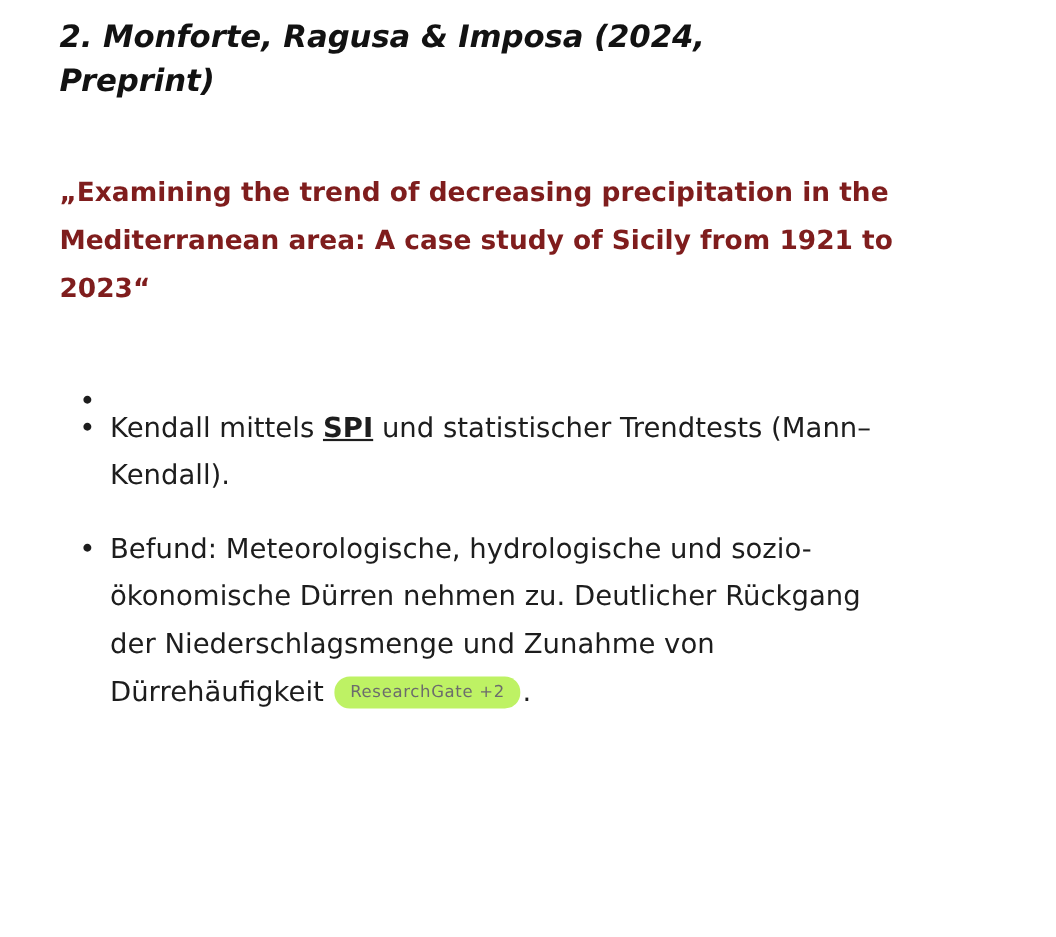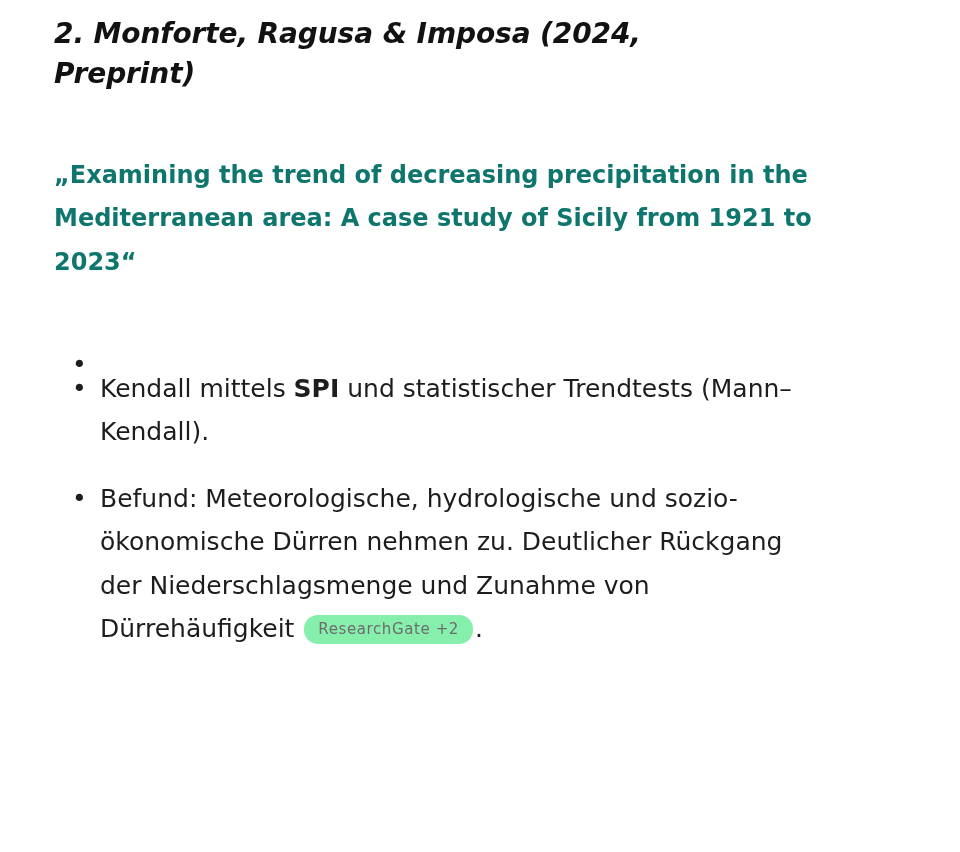--- a/index.html
+++ b/index.html
@@ -31,21 +31,21 @@
     padding-top: 8px;
     color: #121212;
     max-width: 700px;
   }
   .paper-title {
     font-size: 24px;
     font-weight: 700;
     line-height: 1.82;
     margin: 0;
     padding-top: 60px;
-    color: #0f766e;
+    color: #7f1d1d;
     max-width: 840px;
   }
   .bullets {
     list-style: none;
     margin: 0;
     padding: 58px 0 0 0;
   }
   .bullet {
     position: relative;
     padding-left: 46px;
@@ -62,24 +62,25 @@
   .bullet .dot {
     position: absolute;
     left: 18px;
     top: 0;
     font-size: 25px;
     line-height: 1.73;
     color: #1d1d1d;
   }
   .bullet b {
     font-weight: 700;
+    text-decoration: underline;
   }
   .cite-chip {
     display: inline-block;
-    background: #86efac;
+    background: #bef264;
     color: #6c6c6c;
     border-radius: 14px;
     font-size: 15px;
     letter-spacing: 0.6px;
     padding: 5px 14px 6px 14px;
     vertical-align: 3px;
     margin: 0 2px;
     line-height: 1.2;
     white-space: nowrap;
   }

